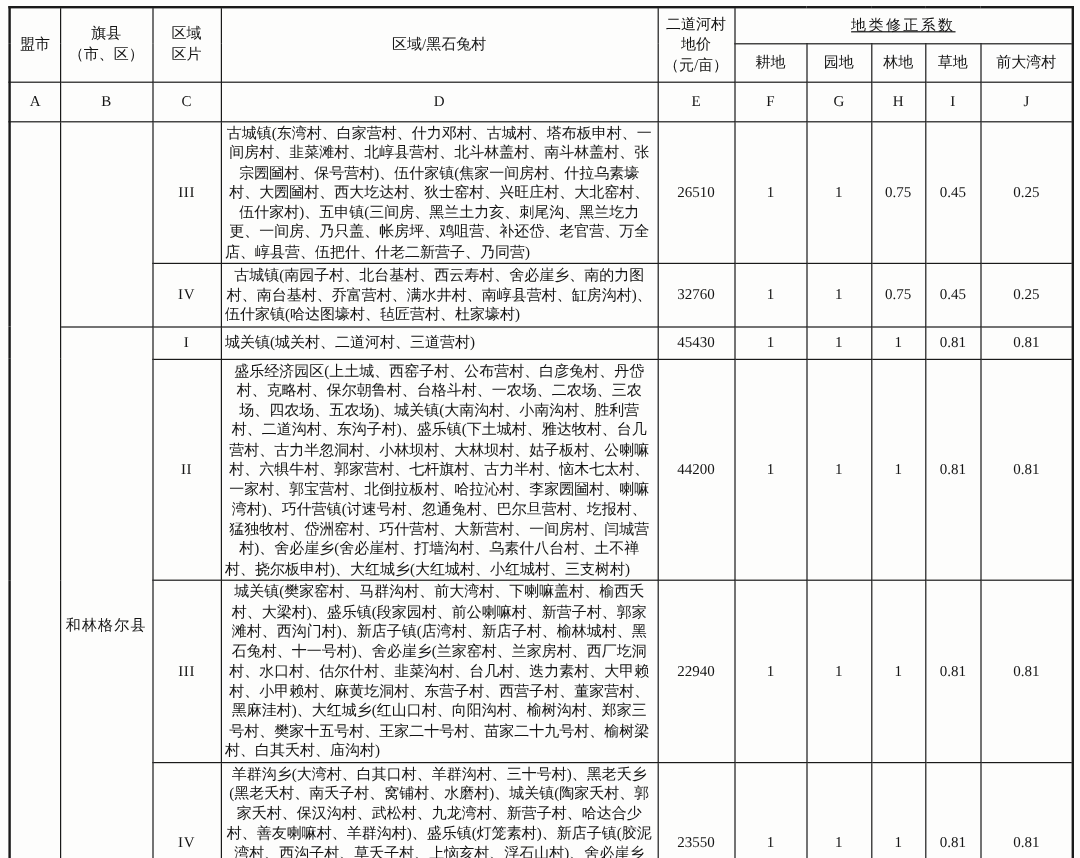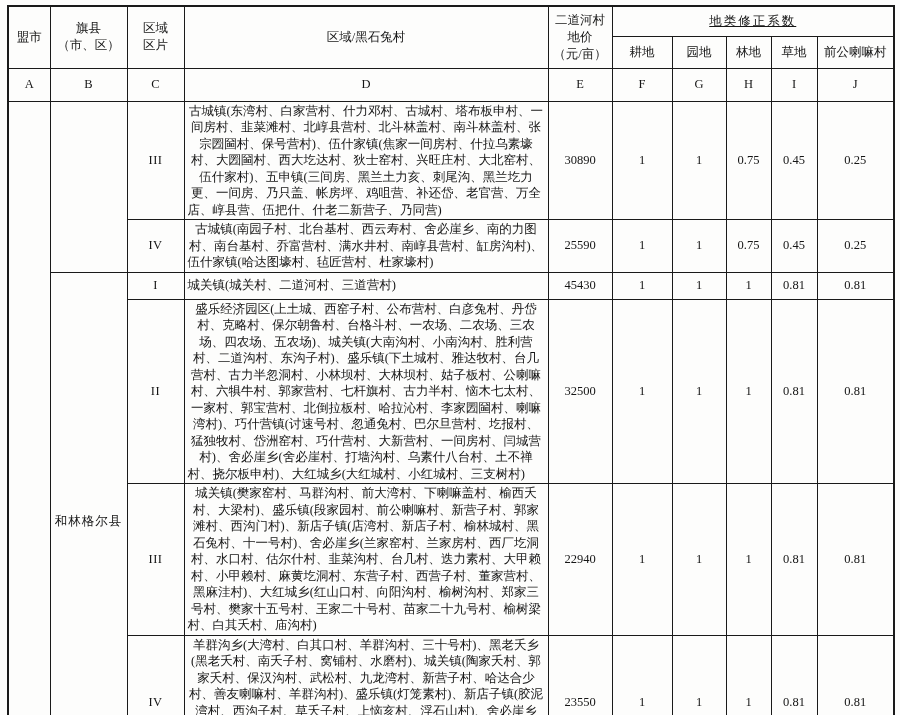--- a/index.html
+++ b/index.html
@@ -82,53 +82,53 @@
       <th rowspan="2" class="col-head pre">二道河村
 地价
 （元/亩）</th>
       <th colspan="5" class="group-head">地类修正系数</th>
     </tr>
     <tr style="height:32px">
       <th class="col-head">耕地</th>
       <th class="col-head">园地</th>
       <th class="col-head">林地</th>
       <th class="col-head">草地</th>
-      <th class="col-head">前公喇嘛村</th>
+      <th class="col-head">前大湾村</th>
     </tr>
 
     <tr style="height:30px">
       <td class="letter">A</td>
       <td class="letter">B</td>
       <td class="letter">C</td>
       <td class="letter">D</td>
       <td class="letter">E</td>
       <td class="letter">F</td>
       <td class="letter">G</td>
       <td class="letter">H</td>
       <td class="letter">I</td>
       <td class="letter">J</td>
     </tr>
 
     <tr style="height:116px">
       <td rowspan="6"></td>
       <td rowspan="2" class="county"></td>
       <td class="zone">III</td>
       <td class="desc">古城镇(东湾村、白家营村、什力邓村、古城村、塔布板申村、一间房村、韭菜滩村、北崞县营村、北斗林盖村、南斗林盖村、张宗圐圙村、保号营村)、伍什家镇(焦家一间房村、什拉乌素壕村、大圐圙村、西大圪达村、狄士窑村、兴旺庄村、大北窑村、伍什家村)、五申镇(三间房、黑兰土力亥、刺尾沟、黑兰圪力更、一间房、乃只盖、帐房坪、鸡咀营、补还岱、老官营、万全店、崞县营、伍把什、什老二新营子、乃同营)</td>
-      <td class="price">30890</td>
+      <td class="price">26510</td>
       <td class="coeff">1</td>
       <td class="coeff">1</td>
       <td class="coeff">0.75</td>
       <td class="coeff">0.45</td>
       <td class="coeff">0.25</td>
     </tr>
 
     <tr style="height:47px">
       <td class="zone">IV</td>
       <td class="desc">古城镇(南园子村、北台基村、西云寿村、舍必崖乡、南的力图村、南台基村、乔富营村、满水井村、南崞县营村、缸房沟村)、伍什家镇(哈达图壕村、毡匠营村、杜家壕村)</td>
-      <td class="price">25590</td>
+      <td class="price">32760</td>
       <td class="coeff">1</td>
       <td class="coeff">1</td>
       <td class="coeff">0.75</td>
       <td class="coeff">0.45</td>
       <td class="coeff">0.25</td>
     </tr>
 
     <tr style="height:27px">
       <td rowspan="4" class="county">和林格尔县</td>
       <td class="zone">I</td>
@@ -137,21 +137,21 @@
       <td class="coeff">1</td>
       <td class="coeff">1</td>
       <td class="coeff">1</td>
       <td class="coeff">0.81</td>
       <td class="coeff">0.81</td>
     </tr>
 
     <tr style="height:177px">
       <td class="zone">II</td>
       <td class="desc">盛乐经济园区(上土城、西窑子村、公布营村、白彦兔村、丹岱村、克略村、保尔朝鲁村、台格斗村、一农场、二农场、三农场、四农场、五农场)、城关镇(大南沟村、小南沟村、胜利营村、二道沟村、东沟子村)、盛乐镇(下土城村、雅达牧村、台几营村、古力半忽洞村、小林坝村、大林坝村、姑子板村、公喇嘛村、六犋牛村、郭家营村、七杆旗村、古力半村、恼木七太村、一家村、郭宝营村、北倒拉板村、哈拉沁村、李家圐圙村、喇嘛湾村)、巧什营镇(讨速号村、忽通兔村、巴尔旦营村、圪报村、猛独牧村、岱洲窑村、巧什营村、大新营村、一间房村、闫城营村)、舍必崖乡(舍必崖村、打墙沟村、乌素什八台村、土不禅村、挠尔板申村)、大红城乡(大红城村、小红城村、三支树村)</td>
-      <td class="price">32500</td>
+      <td class="price">44200</td>
       <td class="coeff">1</td>
       <td class="coeff">1</td>
       <td class="coeff">1</td>
       <td class="coeff">0.81</td>
       <td class="coeff">0.81</td>
     </tr>
 
     <tr style="height:127px">
       <td class="zone">III</td>
       <td class="desc">城关镇(樊家窑村、马群沟村、前大湾村、下喇嘛盖村、榆西夭村、大梁村)、盛乐镇(段家园村、前公喇嘛村、新营子村、郭家滩村、西沟门村)、新店子镇(店湾村、新店子村、榆林城村、黑石兔村、十一号村)、舍必崖乡(兰家窑村、兰家房村、西厂圪洞村、水口村、估尔什村、韭菜沟村、台几村、迭力素村、大甲赖村、小甲赖村、麻黄圪洞村、东营子村、西营子村、董家营村、黑麻洼村)、大红城乡(红山口村、向阳沟村、榆树沟村、郑家三号村、樊家十五号村、王家二十号村、苗家二十九号村、榆树梁村、白其夭村、庙沟村)</td>

